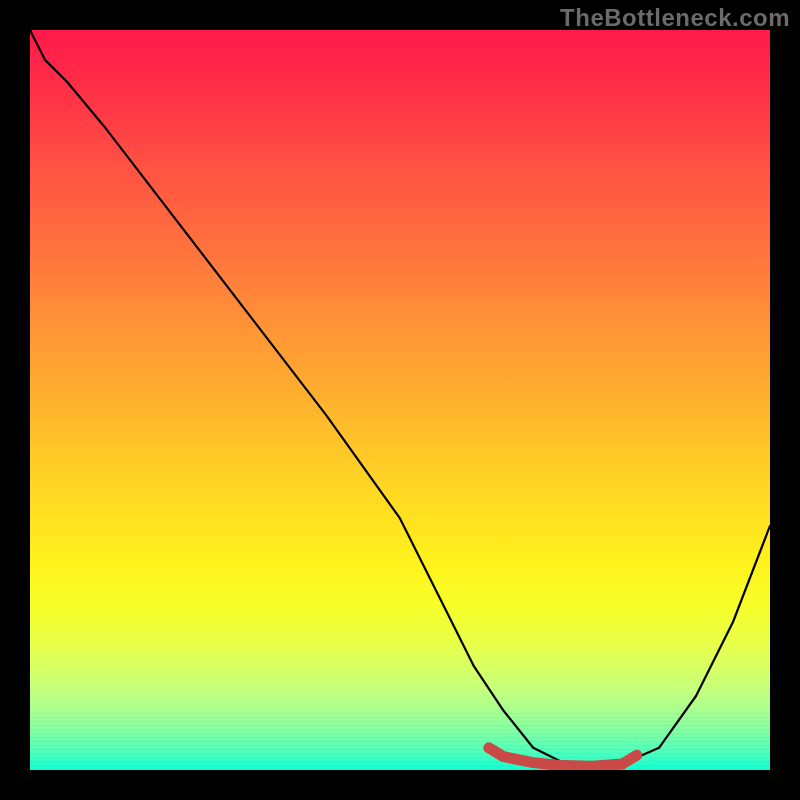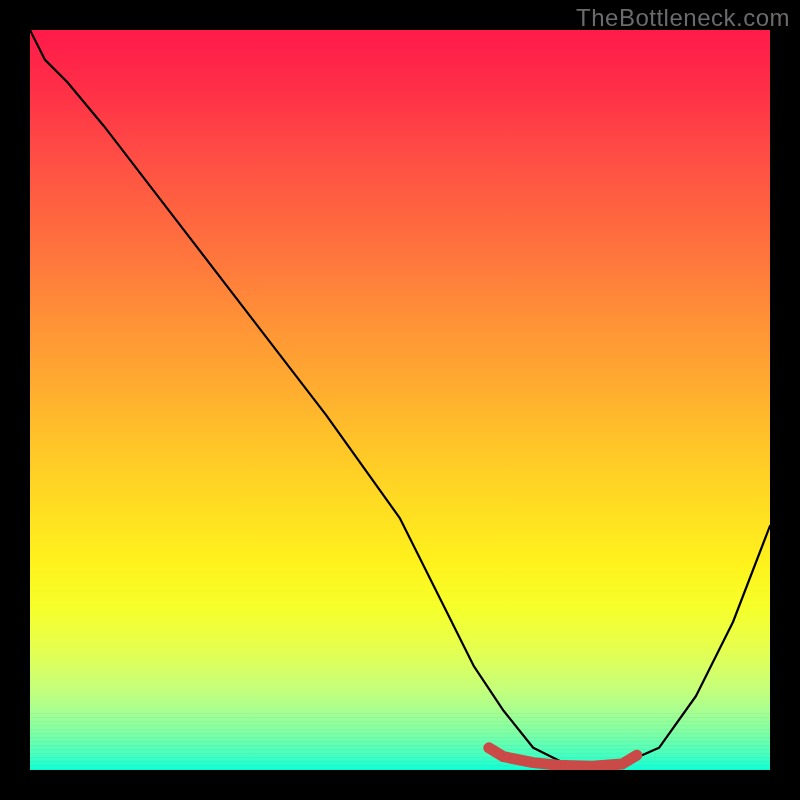--- a/index.html
+++ b/index.html
@@ -9,21 +9,21 @@
     width: 800px;
     height: 800px;
     background: #000;
   }
   .watermark {
     position: absolute;
     top: 4px;
     right: 10px;
     font-family: Arial, Helvetica, sans-serif;
     font-size: 24px;
-    font-weight: normal;
+    font-weight: bold;
     color: #6b6b6b;
     letter-spacing: 0.5px;
     z-index: 10;
   }
   .plot-area {
     position: absolute;
     left: 30px;
     top: 30px;
     width: 740px;
     height: 740px;

